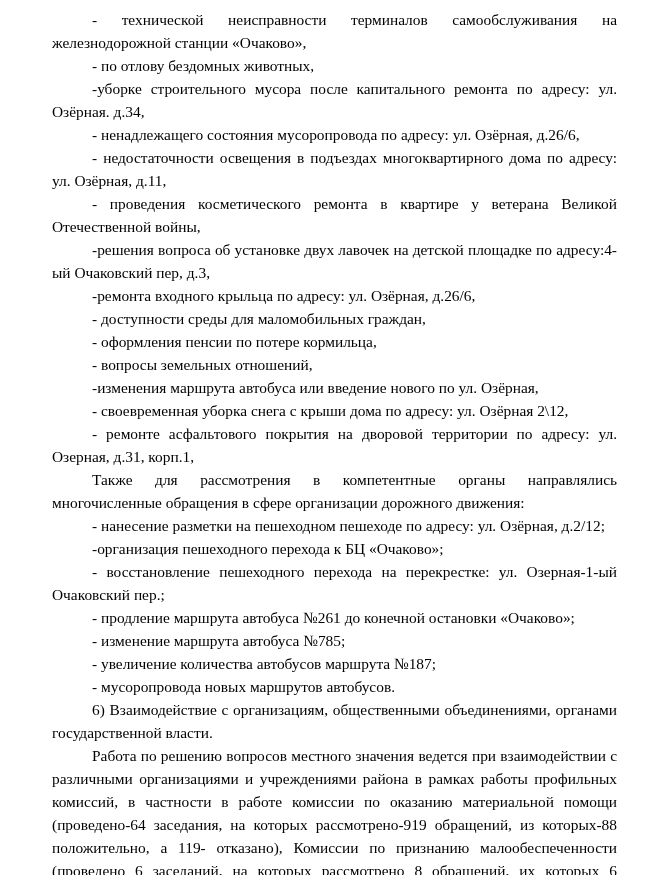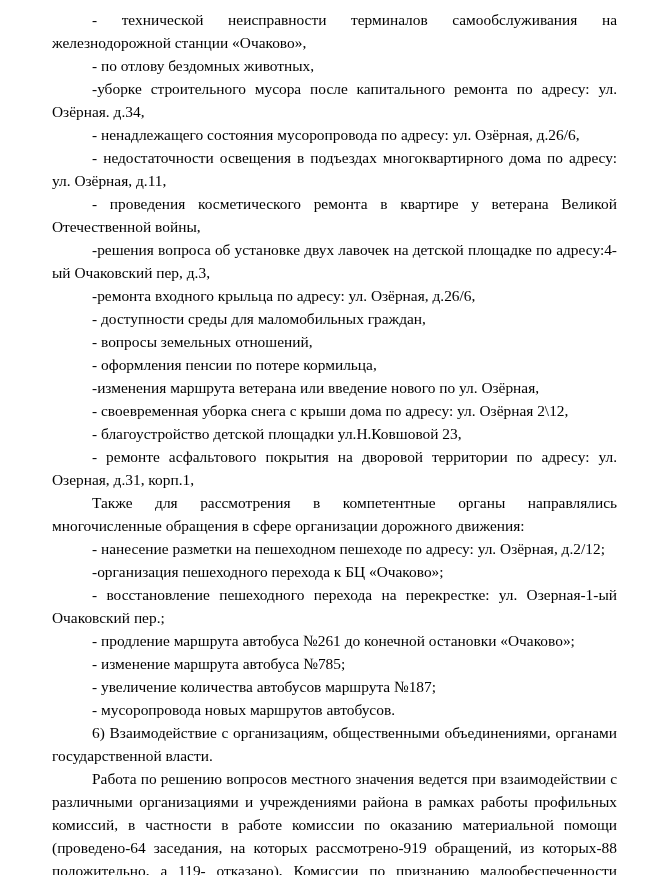--- a/index.html
+++ b/index.html
@@ -18,25 +18,24 @@
 <div class="page" id="page">
     <p class="p">-   технической неисправности терминалов самообслуживания на железнодорожной станции «Очаково»,</p>
     <p class="p">- по отлову бездомных животных,</p>
     <p class="p">-уборке строительного мусора после капитального ремонта по адресу: ул. Озёрная. д.34,</p>
     <p class="p">- ненадлежащего состояния мусоропровода по адресу: ул. Озёрная, д.26/6,</p>
     <p class="p">- недостаточности освещения в подъездах многоквартирного дома по адресу: ул. Озёрная, д.11,</p>
     <p class="p">- проведения косметического ремонта в квартире у ветерана Великой Отечественной войны,</p>
     <p class="p">-решения вопроса об установке двух лавочек на детской площадке по адресу:4-ый Очаковский пер, д.3,</p>
     <p class="p">-ремонта входного крыльца по адресу: ул. Озёрная, д.26/6,</p>
     <p class="p">-  доступности среды для маломобильных граждан,</p>
+    <p class="p">- оформления пенсии по потере кормильца,</p>
     <p class="p">- вопросы земельных отношений,</p>
-    <p class="p">- оформления пенсии по потере кормильца,</p>
-    <p class="p">-изменения маршрута ветерана или введение нового по ул. Озёрная,</p>
+    <p class="p">-изменения маршрута автобуса или введение нового по ул. Озёрная,</p>
     <p class="p">- своевременная уборка снега с крыши дома по адресу: ул. Озёрная 2\12,</p>
-    <p class="p">- благоустройство детской площадки ул.Н.Ковшовой 23,</p>
     <p class="p">- ремонте асфальтового покрытия на дворовой территории по адресу: ул. Озерная, д.31, корп.1,</p>
     <p class="p">Также для рассмотрения в компетентные органы направлялись многочисленные обращения в сфере организации дорожного движения:</p>
     <p class="p">- нанесение разметки на пешеходном пешеходе по адресу: ул. Озёрная, д.2/12;</p>
     <p class="p">-организация пешеходного перехода к БЦ «Очаково»;</p>
     <p class="p">- восстановление пешеходного перехода на перекрестке: ул. Озерная-1-ый Очаковский пер.;</p>
     <p class="p">- продление маршрута автобуса №261 до конечной остановки «Очаково»;</p>
     <p class="p">- изменение маршрута автобуса №785;</p>
     <p class="p">- увеличение количества автобусов маршрута №187;</p>
     <p class="p">- мусоропровода новых маршрутов автобусов.</p>
     <p class="p bold">6) Взаимодействие с организациям, общественными объединениями, органами государственной власти.</p>

